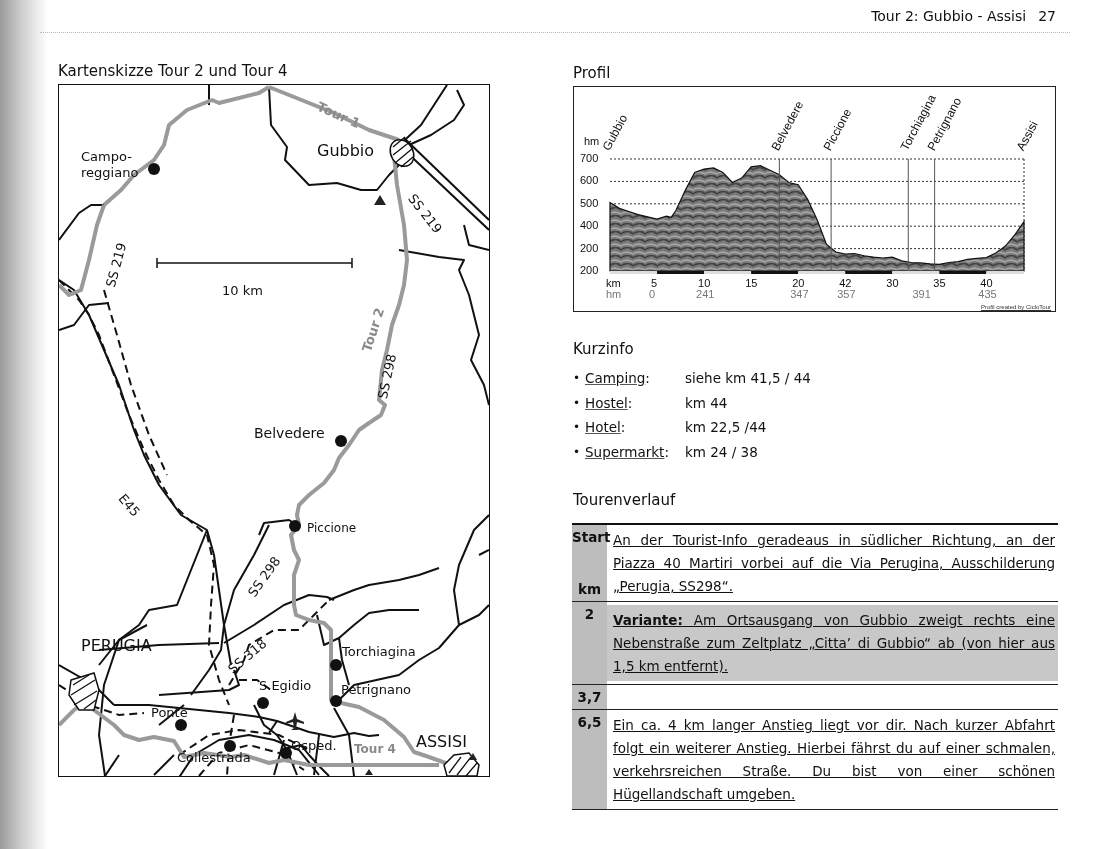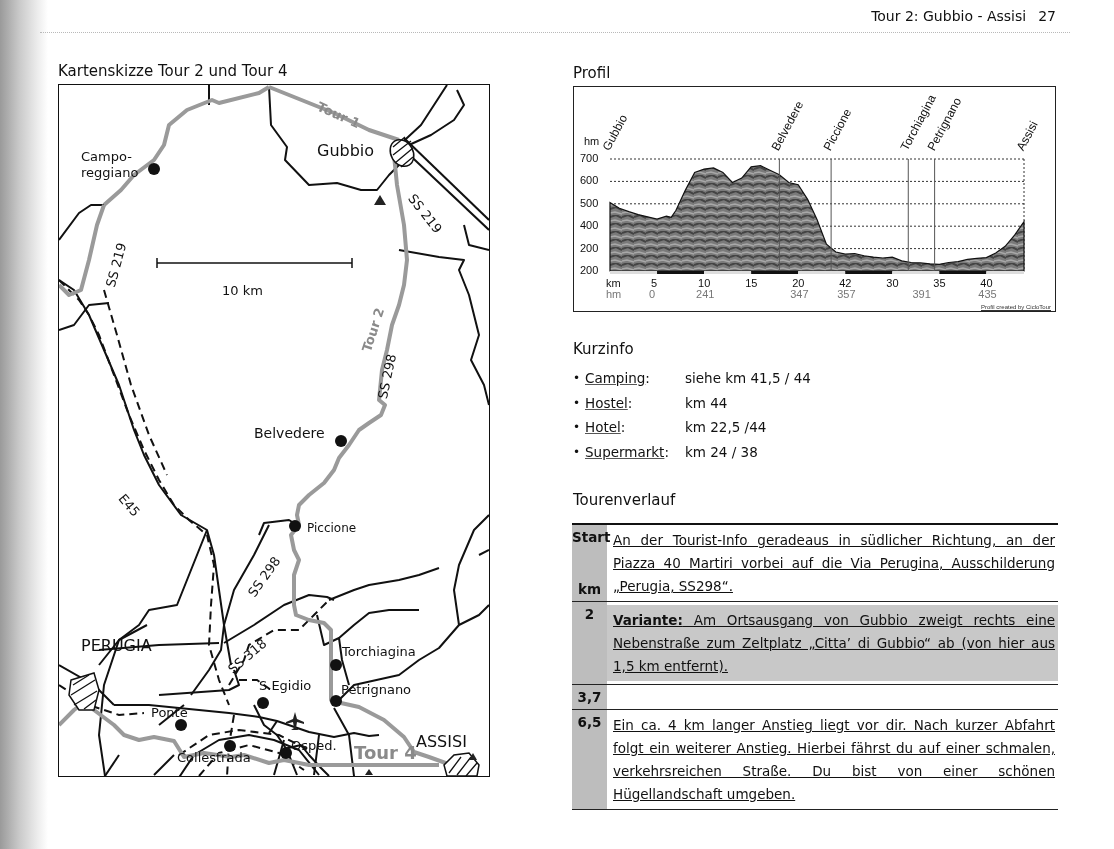--- a/index.html
+++ b/index.html
@@ -199,21 +199,21 @@
   <div class="map-label" style="left:248px;top:436px;font-size:12px;">Piccione</div>
   <div class="map-label rot" style="left:186px;top:506px;transform:rotate(-55deg);">SS 298</div>
   <div class="map-label rot" style="left:166px;top:580px;transform:rotate(-40deg);">SS 318</div>
   <div class="map-label big" style="left:22px;top:551px;">PERUGIA</div>
   <div class="map-label" style="left:283px;top:559px;">Torchiagina</div>
   <div class="map-label" style="left:200px;top:593px;">S.Egidio</div>
   <div class="map-label" style="left:282px;top:597px;">Petrignano</div>
   <div class="map-label" style="left:92px;top:620px;">Ponte</div>
   <div class="map-label" style="left:118px;top:665px;">Collestrada</div>
   <div class="map-label" style="left:232px;top:653px;">Osped.</div>
-  <div class="map-label grey" style="left:295px;top:657px;font-size:18px;">Tour 4</div>
+  <div class="map-label grey" style="left:295px;top:657px;font-size:12px;">Tour 4</div>
   <div class="map-label big" style="left:357px;top:647px;">ASSISI</div>
 </div>
 
 <div class="section-title" style="left:573px;top:64px;">Profil</div>
 <div class="profile-box">
   <svg id="profile-svg" width="481" height="224">
     <defs>
       <pattern id="terrain" width="12" height="8" patternUnits="userSpaceOnUse">
         <rect width="12" height="8" fill="#7a7a7a"></rect>
         <path d="M0 2 L6 0 L12 3" stroke="#444" stroke-width="2" fill="none"></path>

